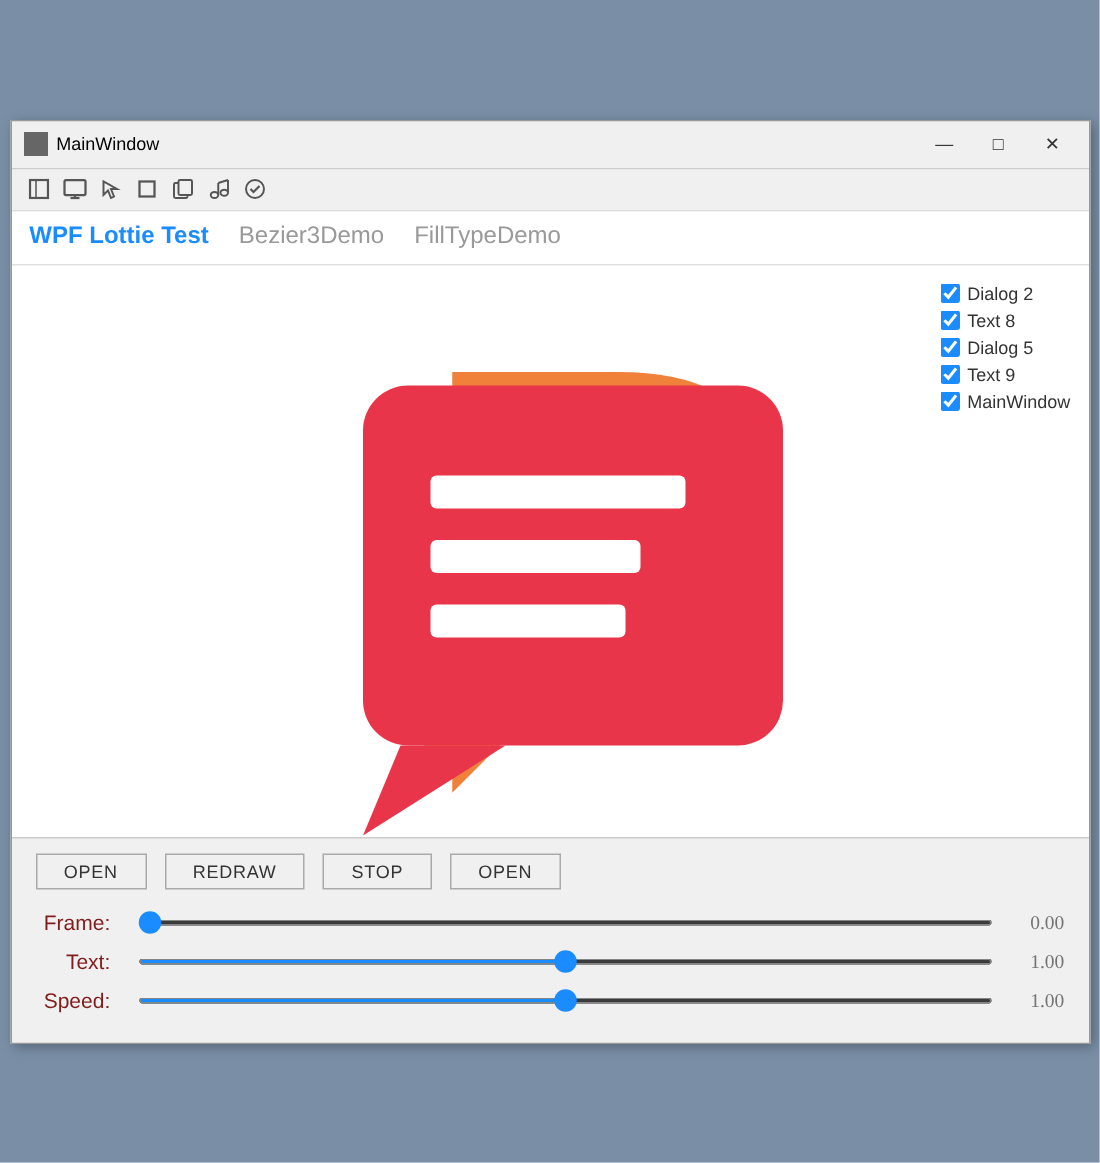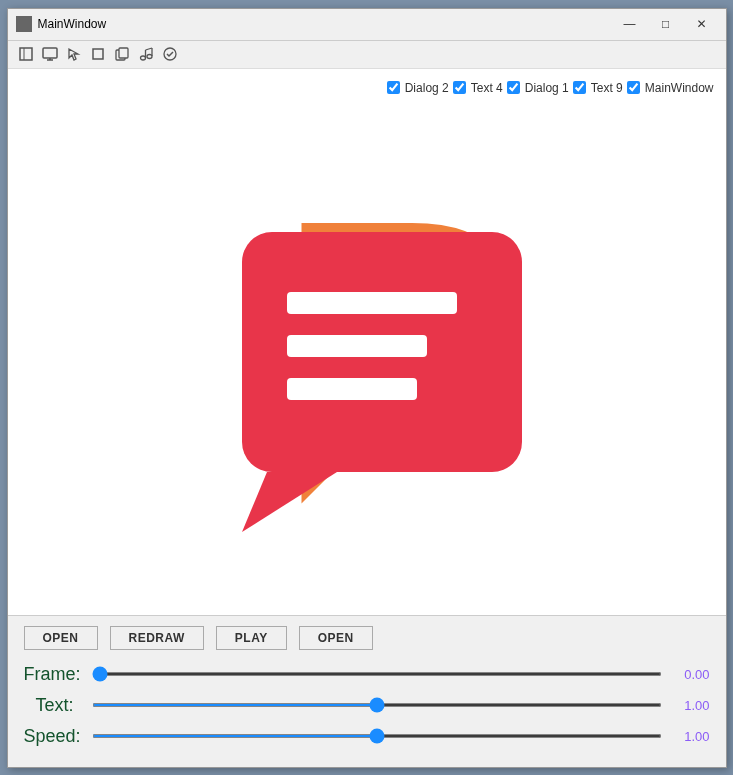--- a/index.html
+++ b/index.html
@@ -8,21 +8,21 @@
       display: flex;
       justify-content: center;
       align-items: center;
       width: 733px;
       height: 775px;
       font-family: 'Segoe UI', Arial, sans-serif;
     }
 
     .window {
       width: 720px;
-      height: 760px;
+      height: 616px;
       background: #f0f0f0;
       border: 1px solid #999;
       display: flex;
       flex-direction: column;
       box-shadow: 2px 2px 8px rgba(0,0,0,0.3);
     }
 
     
     .titlebar {
       background: #f0f0f0;
@@ -130,21 +130,21 @@
       width: 360px;
       height: 380px;
     }
 
     
     .checkbox-panel {
       position: absolute;
       top: 12px;
       right: 12px;
       display: flex;
-      flex-direction: row;
+      flex-direction: column;
       gap: 4px;
       background: transparent;
     }
     .checkbox-item {
       display: flex;
       align-items: center;
       gap: 5px;
       font-size: 12px;
       color: #333;
     }
@@ -163,54 +163,55 @@
     }
 
     .buttons-row {
       display: flex;
       gap: 12px;
       margin-bottom: 14px;
     }
     .ctrl-btn {
       padding: 4px 18px;
       font-size: 12px;
-      font-weight: 700;
+      font-weight: 400;
       background: #f0f0f0;
       border: 1px solid #aaa;
       cursor: pointer;
       letter-spacing: 0.5px;
       color: #333;
       min-width: 70px;
     }
 
     .slider-row {
       display: flex;
       align-items: center;
       margin-bottom: 10px;
       gap: 0;
     }
     .slider-label {
-      font-size: 18px;
-      color: #14532d;
+      font-size: 14px;
+      color: #7f1d1d;
       width: 60px;
       text-align: right;
       padding-right: 10px;
     }
     input[type="range"] {
       flex: 1;
       height: 4px;
       accent-color: #1a8cff;
       cursor: pointer;
       margin: 0 8px;
     }
     .slider-value {
       font-size: 13px;
-      color: #8b5cf6;
+      color: #737373;
       width: 40px;
       text-align: right;
+      font-family: Liberation Serif, serif;
     }
   </style>
 </head>
 <body>
 
 <div class="window">
 
   <div class="titlebar">
     <span class="titlebar-icon">
       <svg width="16" height="16" viewBox="0 0 16 16">
@@ -267,20 +268,25 @@
         </svg>
     </div>
     <div class="toolbar-icon">
       <svg width="14" height="14" viewBox="0 0 14 14">
           <circle cx="7" cy="7" r="6" fill="none" stroke="#555" stroke-width="1.3"></circle>
           <polyline points="4,7 6,9 10,5" fill="none" stroke="#555" stroke-width="1.5"></polyline>
         </svg>
     </div>
   </div>
 
+  <div class="menubar">
+    <span class="menu-item active">WPF Lottie Test</span>
+    <span class="menu-item inactive">Bezier3Demo</span>
+    <span class="menu-item inactive">FillTypeDemo</span>
+  </div>
 
   <div class="main-content">
 
     <div class="canvas-area">
       <svg class="chat-illustration" viewBox="0 0 360 380" xmlns="http://www.w3.org/2000/svg">
 
         <g>
           <path d="M 170 180
                    L 170 390
                    L 220 340
@@ -305,44 +311,44 @@
       </svg>
     </div>
 
     <div class="checkbox-panel">
       <div class="checkbox-item">
         <input type="checkbox" checked="" style="">
         <span>Dialog 2</span>
       </div>
       <div class="checkbox-item">
         <input type="checkbox" checked="" style="">
-        <span>Text 4</span>
-      </div>
-      <div class="checkbox-item">
-        <input type="checkbox" checked="" style="">
-        <span>Dialog 1</span>
+        <span>Text 8</span>
+      </div>
+      <div class="checkbox-item">
+        <input type="checkbox" checked="" style="">
+        <span>Dialog 5</span>
       </div>
       <div class="checkbox-item">
         <input type="checkbox" checked="" style="">
         <span>Text 9</span>
       </div>
       <div class="checkbox-item">
         <input type="checkbox" checked="" style="">
         <span>MainWindow</span>
       </div>
     </div>
 
   </div>
 
   <div class="bottom-controls">
 
     <div class="buttons-row">
       <button class="ctrl-btn">OPEN</button>
       <button class="ctrl-btn">REDRAW</button>
-      <button class="ctrl-btn">PLAY</button>
+      <button class="ctrl-btn">STOP</button>
       <button class="ctrl-btn">OPEN</button>
     </div>
 
     <div class="slider-row">
       <span class="slider-label">Frame:</span>
       <input type="range" min="0" max="100" value="0" style="flex: 1 1 0%; margin: 0px 8px;">
       <span class="slider-value">0.00</span>
     </div>
 
     <div class="slider-row">

